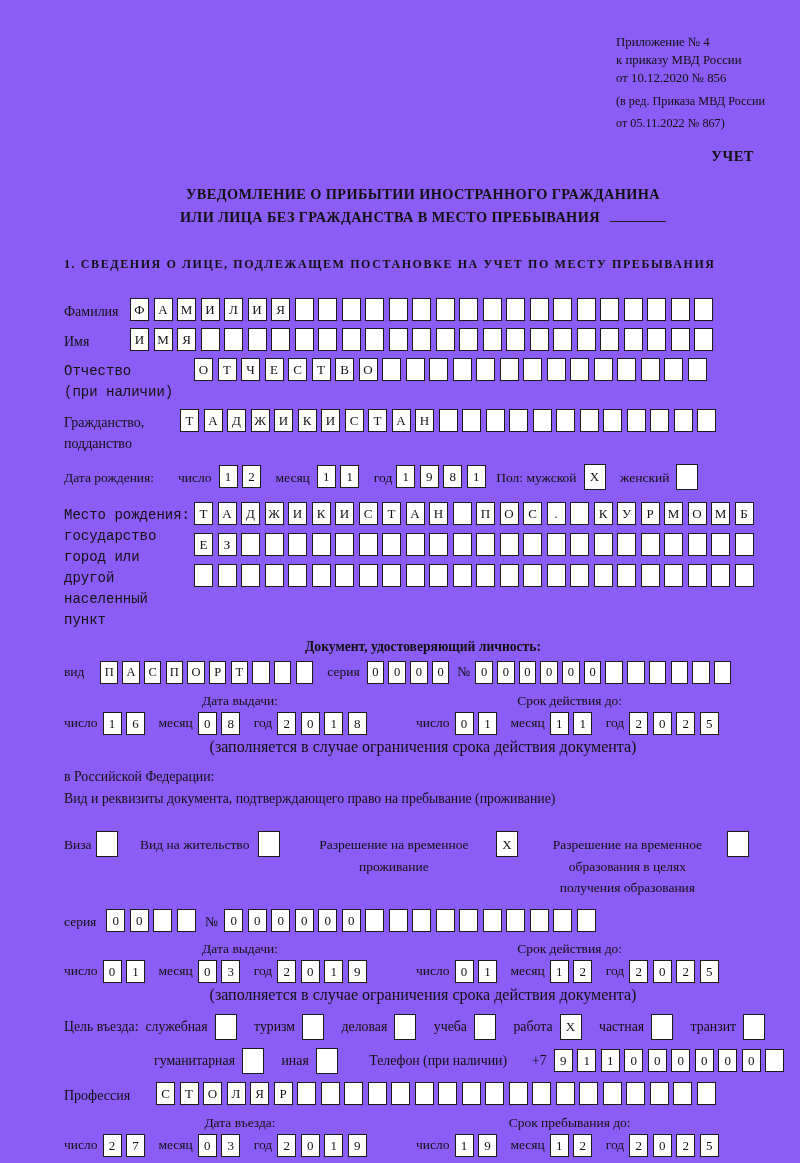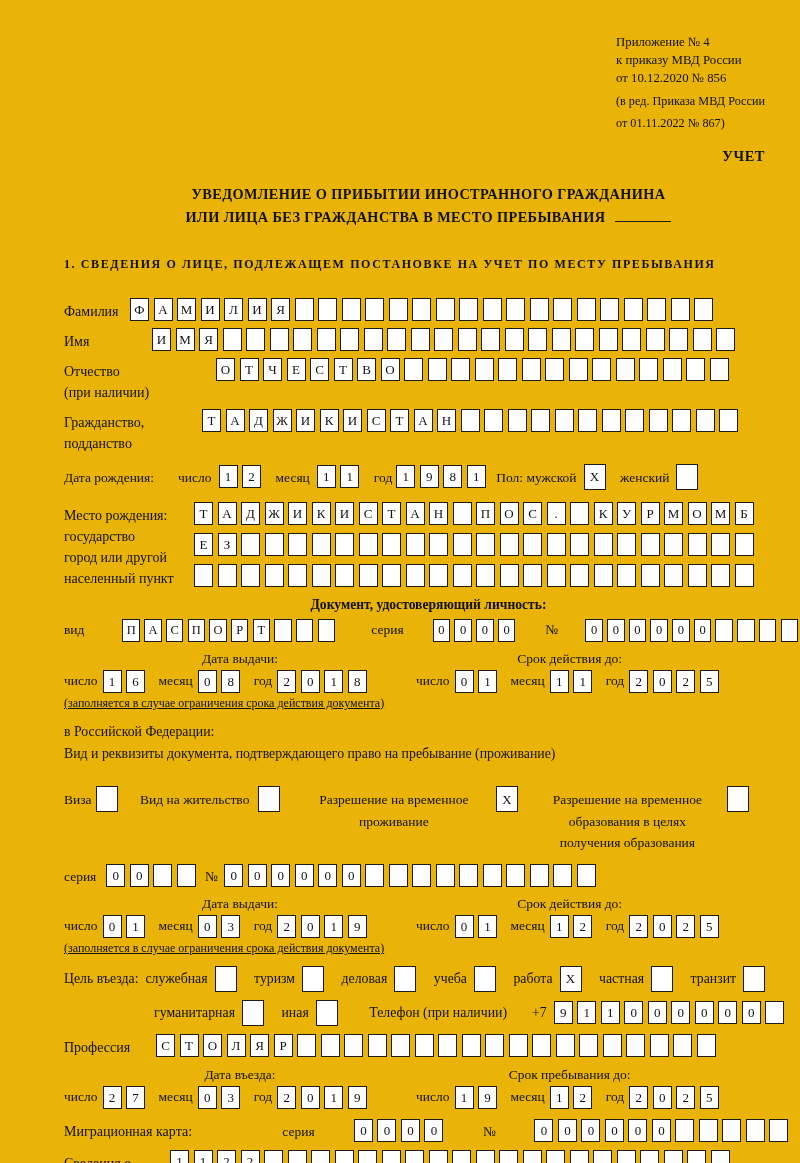--- a/index.html
+++ b/index.html
@@ -1,75 +1,75 @@
 <!DOCTYPE html>
 <html><head>
 <meta charset="utf-8">
 <style>
   html,body{margin:0;padding:0;background:#888;}
   .page{
-    width:800px;height:1163px;background:#eab308;margin:0 auto;
+    width:800px;height:1163px;background:#8b5cf6;margin:0 auto;
     font-family:"Liberation Serif","DejaVu Serif",serif;color:#111;
     position:relative;overflow:hidden;box-sizing:border-box;
-    padding:34px 7px 0 64px;
+    padding:34px 18px 0 64px;
   }
   .appendix{margin-left:552px;font-size:12.8px;line-height:1.4;}
   .appendix .edit{margin-top:5px;font-size:12.2px;}
   .forma{margin-top:16px;padding-right:28px;text-align:right;font-weight:bold;font-size:14.5px;letter-spacing:.5px;}
   .title{margin-top:18px;text-align:center;font-weight:bold;font-size:14.3px;line-height:1.6;letter-spacing:.4px;}
   .blank-line{display:inline-block;width:56px;border-bottom:1.6px solid #222;height:12px;margin-left:10px;}
   .sec{margin-top:28px;font-weight:bold;font-size:12px;letter-spacing:1.6px;white-space:nowrap;}
   .row{display:flex;align-items:flex-start;}
   .lbl{font-size:14px;padding-top:3px;line-height:1.5;}
   .w66{width:66px;flex:none;}
   .w116{width:116px;flex:none;}
-  .w130{width:130px;flex:none;}
+  .w130{width:130px;flex:none;font-family:Liberation Mono, monospace;}
   .w106{width:106px;flex:none;}
   .w92{width:92px;flex:none;}
   .cells{display:flex;flex:none;}
   .cell{box-sizing:content-box;display:inline-flex;align-items:center;justify-content:center;
     width:17px;height:21px;border:1.5px solid #1b1b1b;margin-right:4.5px;
     font-size:13px;line-height:1;background:#fff;}
   .compact .cell{width:15.5px;margin-right:4.2px;font-size:12.5px;}
   .cb .cell{width:20px;height:24px;}
   .stack{display:flex;flex-direction:column;}
   .gap8{height:8px;}
   .glbl{font-size:13.5px;padding-top:3px;margin:0 7px 0 10px;white-space:nowrap;}
   .glbl.first{margin-left:0;}
   .center-head{font-weight:bold;font-size:13.6px;text-align:center;margin-top:8px;}
   .dates{display:flex;margin-top:9px;}
   .dcol{display:flex;flex-direction:column;}
   .dcol-l{width:352px;flex:none;}
   .dhead{text-align:center;font-size:13.5px;margin-bottom:3px;}
   .drow{display:flex;align-items:center;}
   .dlbl{font-size:13.5px;margin-right:5px;white-space:nowrap;}
   .ml10{margin-left:9px;}
-  .note{font-size:12px;text-align:left;margin-top:3px;text-decoration:underline;}
+  .note{font-size:16px;text-align:center;margin-top:3px;}
   .para{font-size:13.8px;margin-top:10px;line-height:1.65;}
   .opts{display:flex;align-items:flex-start;margin-top:20px;}
   .opt{display:flex;align-items:flex-start;}
   .optlbl{font-size:13.5px;line-height:1.6;padding-top:3px;white-space:nowrap;}
   .optlbl.ctr{text-align:center;white-space:normal;}
   .box-after{margin-left:9px;}
   .purpose{display:flex;align-items:center;margin-top:10px;}
   .purpose .plbl{font-size:13.8px;margin-right:7px;white-space:nowrap;}
   .purpose .pbox{margin-right:13px;}
-  .mt6{margin-top:6px;gap:22px;}.mt8{margin-top:8px;}.mt10{margin-top:10px;}.mt12{margin-top:12px;}.mt26{margin-top:26px;}
+  .mt6{margin-top:6px;}.mt8{margin-top:8px;}.mt10{margin-top:10px;}.mt12{margin-top:12px;}.mt26{margin-top:26px;}
 </style>
 </head>
 <body>
 
 <div class="page">
 
   <div class="appendix">
     <div>Приложение № 4</div>
     <div>к приказу МВД России</div>
     <div>от 10.12.2020 № 856</div>
     <div class="edit">(в ред. Приказа МВД России</div>
-    <div class="edit">от 01.11.2022 № 867)</div>
+    <div class="edit">от 05.11.2022 № 867)</div>
   </div>
 
   <div class="forma">УЧЕТ</div>
 
   <div class="title">
     <div>УВЕДОМЛЕНИЕ О ПРИБЫТИИ ИНОСТРАННОГО ГРАЖДАНИНА</div>
     <div><span>ИЛИ ЛИЦА БЕЗ ГРАЖДАНСТВА В МЕСТО ПРЕБЫВАНИЯ</span><span class="blank-line"></span></div>
   </div>
 
   <div class="sec">1. СВЕДЕНИЯ О ЛИЦЕ, ПОДЛЕЖАЩЕМ ПОСТАНОВКЕ НА УЧЕТ ПО МЕСТУ ПРЕБЫВАНИЯ</div>

